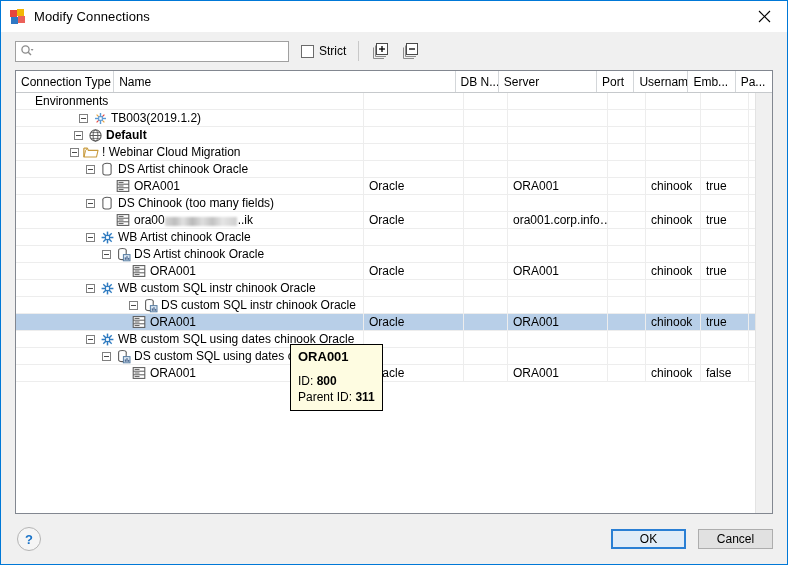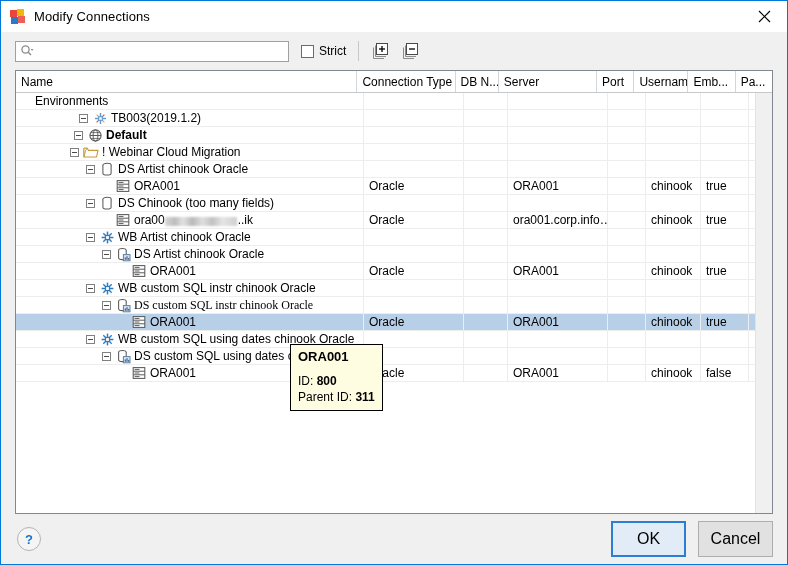--- a/index.html
+++ b/index.html
@@ -296,22 +296,22 @@
     cursor: default;
     margin-left: 2px;
   }
   .footer-right {
     margin-left: auto;
     display: flex;
     gap: 12px;
   }
   .btn {
     width: 75px;
-    height: 36px;
-    font-size: 16px;
+    height: 20px;
+    font-size: 12px;
     font-family: "Liberation Sans", sans-serif;
     background: #e1e1e1;
     border: 1px solid #adadad;
     box-sizing: border-box;
     cursor: default;
     display: flex;
     align-items: center;
     justify-content: center;
   }
   .btn.default {
@@ -377,22 +377,22 @@
           <rect x="4.5" y="0.5" width="11" height="11" fill="#fff" stroke="#4a4a4a"></rect>
           <line x1="7" y1="6" x2="13" y2="6" stroke="#000" stroke-width="1.3"></line>
           <path d="M3.5 2.5 L3.5 13.5 L14 13.5" fill="none" stroke="#8d8d8d"></path>
           <path d="M1.5 4.5 L1.5 15.5 L12 15.5" fill="none" stroke="#8d8d8d"></path>
         </svg>
       </div>
     </div>
 
     <div class="grid-outer">
       <div class="grid-header" id="grid-header">
+          <div class="hcell" style="width: 100px;">Connection Type</div>
           <div class="hcell" style="width: 348px;">Name</div>
-          <div class="hcell" style="width: 100px;">Connection Type</div>
           <div class="hcell" style="width: 44px;">DB N...</div>
           <div class="hcell" style="width: 100px;">Server</div>
           <div class="hcell" style="width: 38px;">Port</div>
           <div class="hcell" style="width: 55px;">Username</div>
           <div class="hcell" style="width: 48px;">Emb...</div>
           <div class="hcell" style="width: 37px;">Pa...</div>
         </div>
       <div class="grid-body" id="grid-body">
 
       <div class="row">
@@ -665,21 +665,21 @@
             <div class="cell" style="width: 100px;"></div>
             <div class="cell" style="width: 44px;"></div>
             <div class="cell" style="width: 100px;"></div>
             <div class="cell" style="width: 38px;"></div>
             <div class="cell" style="width: 55px;"></div>
             <div class="cell" style="width: 48px;"></div>
             <div class="cell" style="width: 37px;"></div>
           </div>
           <div class="row">
             <div class="cell namecell" style="width: 348px;">
-              <div class="name-inner" style="padding-left: 86px; font-family: Liberation Serif, serif;">
+              <div class="name-inner" style="padding-left: 113px;">
                 <span class="twisty"></span>
                 <span class="node-icon">
                   <svg width="15" height="15" viewBox="0 0 15 15">
                     <ellipse cx="6.4" cy="3.2" rx="3.8" ry="1.8" fill="#fff" stroke="#5a5a5a" stroke-width="1.05"></ellipse>
                     <path d="M2.6 3.2 L2.6 10.8 A3.8 1.8 0 0 0 10.2 10.8 L10.2 3.2" fill="#fff" stroke="#5a5a5a" stroke-width="1.05"></path>
                     <rect x="7.4" y="7.6" width="6.6" height="6.2" fill="#d9e6f2" stroke="#5a7fa3" stroke-width="1"></rect>
                     <rect x="8.7" y="10.4" width="1.2" height="2.4" fill="#43618a"></rect>
                     <rect x="10.4" y="9.2" width="1.2" height="3.6" fill="#43618a"></rect>
                     <rect x="12.1" y="10.9" width="1.2" height="1.9" fill="#43618a"></rect>
                   </svg>

